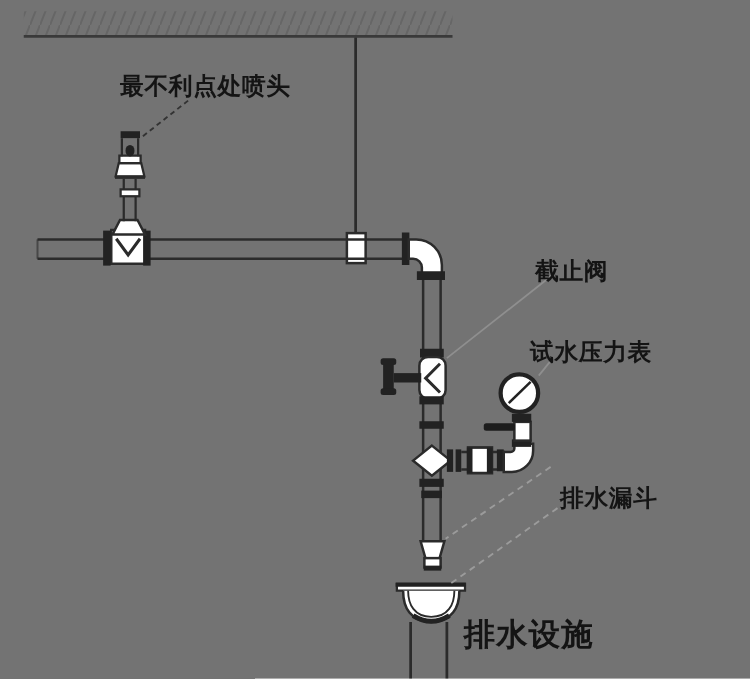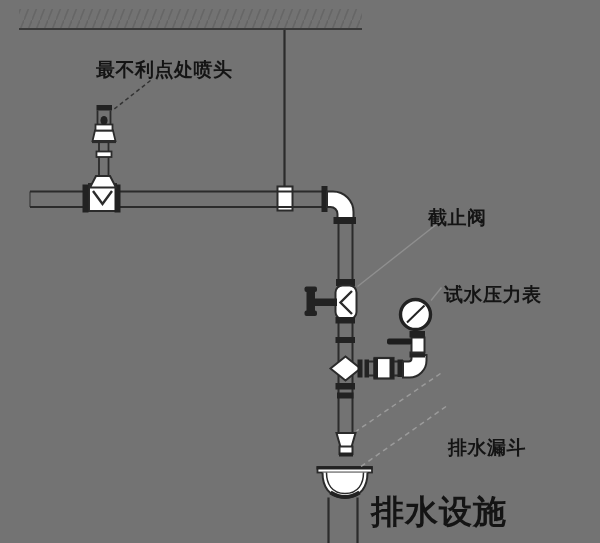--- a/index.html
+++ b/index.html
@@ -14,21 +14,21 @@
   .lbl{
     position:absolute;
     color:#141414;
     font-weight:700;
     font-size:19px;
     line-height:1.05;
     white-space:nowrap;
     letter-spacing:0.5px;
   }
   .lbl-big{
-    font-size:33px;
+    font-size:25px;
     letter-spacing:1px;
   }
 </style>
 </head>
 <body>
 
 <div class="canvas">
 
   <svg width="600" height="543" viewBox="0 0 600 543">
     <defs>
@@ -149,17 +149,17 @@
       <line x1="150.5" y1="80.5" x2="113" y2="110" stroke="#333" stroke-width="1.5" stroke-dasharray="4 3"></line>
       <line x1="442" y1="220" x2="357.5" y2="286.5" stroke="#8f8f8f" stroke-width="1.4"></line>
       <line x1="441.5" y1="287.5" x2="431" y2="300.5" stroke="#8f8f8f" stroke-width="1.4"></line>
       <line x1="440.5" y1="373.5" x2="356.5" y2="431" stroke="#9b9b9b" stroke-width="1.5" stroke-dasharray="5 4"></line>
       <line x1="446" y1="406.5" x2="361" y2="466.5" stroke="#9b9b9b" stroke-width="1.5" stroke-dasharray="5 4"></line>
     </g>
   </svg>
 
   <div class="lbl" style="left:96px;top:60px;">最不利点处喷头</div>
   <div class="lbl" style="left:428px;top:208px;">截止阀</div>
-  <div class="lbl" style="left:444px;top:273px;margin-top:12px;">试水压力表</div>
-  <div class="lbl" style="left:448px;top:390px;margin-top:48px;">排水漏斗</div>
+  <div class="lbl" style="left:424px;top:273px;">试水压力表</div>
+  <div class="lbl" style="left:448px;top:390px;">排水漏斗</div>
   <div class="lbl lbl-big" style="left:371px;top:495px;">排水设施</div>
 
 </div>
 
 </body></html>

